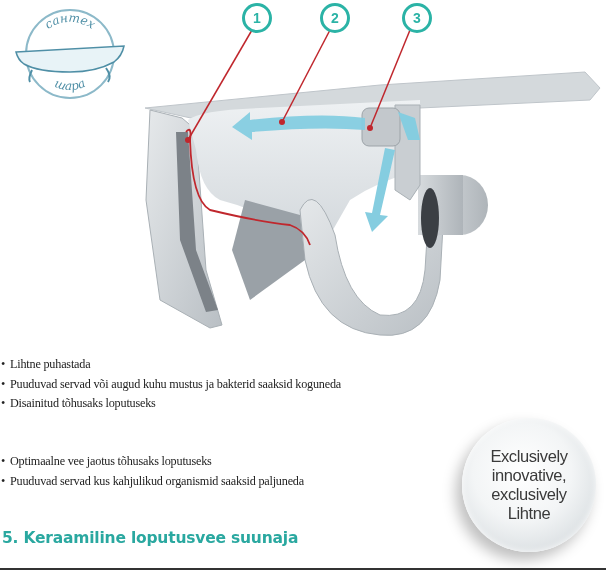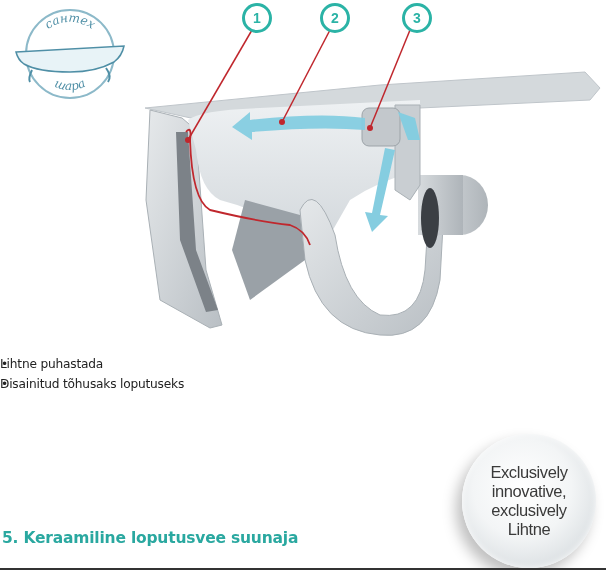--- a/index.html
+++ b/index.html
@@ -6,26 +6,26 @@
   body { width: 606px; height: 570px; position: relative; overflow: hidden; font-family: "DejaVu Sans", sans-serif; color: #222; }
   .illus { position: absolute; left: 0; top: 0; width: 606px; height: 350px; }
   .logo { position: absolute; left: 6px; top: 4px; width: 128px; height: 100px; }
   .callout { position: absolute; width: 24px; height: 24px; border-radius: 50%; border: 3px solid #2bb3a6; background: #fff;
              color: #2bb3a6; font-family: "Liberation Sans", sans-serif; font-weight: bold; font-size: 14px;
              display: flex; align-items: center; justify-content: center; box-sizing: content-box; }
   .sections { position: absolute; left: 0; top: 355px; width: 460px; }
   .section { margin: 0; }
   .sec-title { font-family: "DejaVu Sans", sans-serif; font-weight: bold; color: #2aa8a0; font-size: 15.5px; line-height: 22px; margin: 0 0 1px 2px; letter-spacing: -0.2px; }
   ul.bullets { list-style: none; margin: 0; padding: 0; }
-  ul.bullets li { font-size: 12.2px; line-height: 19.5px; color: #222; position: relative; letter-spacing: -0.2px; }
+  ul.bullets li { font-size: 12.2px; line-height: 19.5px; color: #222; padding-left: 10px; position: relative; letter-spacing: -0.2px; font-family: Liberation Serif, serif; }
   ul.bullets li::before { content: "•"; position: absolute; left: 1px; top: 0; }
   .s1 { position: absolute; top: 0; }
   .s2 { position: absolute; top: 97px; }
   .s3 { position: absolute; top: 172px; }
-  .badge { position: absolute; left: 462px; top: 434px; width: 134px; height: 134px; border-radius: 50%;
+  .badge { position: absolute; left: 462px; top: 418px; width: 134px; height: 134px; border-radius: 50%;
            background: radial-gradient(circle at 45% 40%, #ffffff 0%, #f3f5f6 45%, #d9dee1 80%, #c5ccd0 100%);
            box-shadow: -6px 8px 14px rgba(0,0,0,0.25), inset 0 0 6px rgba(255,255,255,0.9);
            display: flex; align-items: center; justify-content: center; text-align: center; }
   .badge-text { font-family: "Liberation Sans", sans-serif; color: #3a3a3a; font-size: 16.5px; line-height: 19px; letter-spacing: -0.4px; }
   .bottom-line { position: absolute; left: 0; right: 0; bottom: 0; height: 2px; background: #333; }
 </style>
 </head>
 <body>
 
 <div class="illus">
@@ -98,24 +98,29 @@
     </text>
     <path d="M10 48 L118 42 Q116 52 108 58 Q90 68 64 68 Q32 68 18 60 Q12 56 10 48 Z" fill="#e8f3f7" stroke="#4f8fa6" stroke-width="1.5"></path>
     <path d="M26 66 Q22 74 24 78 M100 64 Q106 72 102 78" stroke="#4f8fa6" stroke-width="2" fill="none"></path>
   </svg>
 </div>
 
 <div class="sections">
   <div class="section s1">
     <ul class="bullets">
       <li>Lihtne puhastada</li>
+      <li>Puuduvad servad või augud kuhu mustus ja bakterid saaksid koguneda</li>
       <li>Disainitud tõhusaks loputuseks</li>
     </ul>
   </div>
   <div class="section s2">
+    <ul class="bullets">
+      <li>Optimaalne vee jaotus tõhusaks loputuseks</li>
+      <li>Puuduvad servad kus kahjulikud organismid saaksid paljuneda</li>
+    </ul>
   </div>
   <div class="section s3">
     <h2 class="sec-title">5.  Keraamiline loputusvee suunaja</h2>
   </div>
 </div>
 
 <div class="badge">
   <div class="badge-text">
     <div>Exclusively</div>
     <div>innovative,</div>

